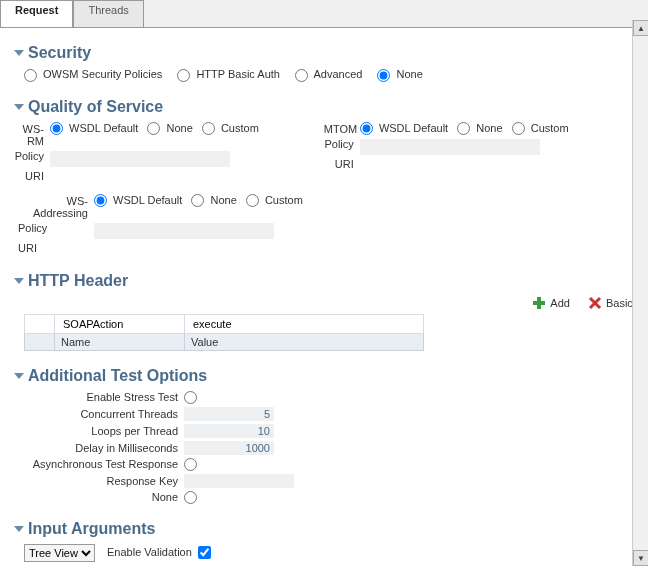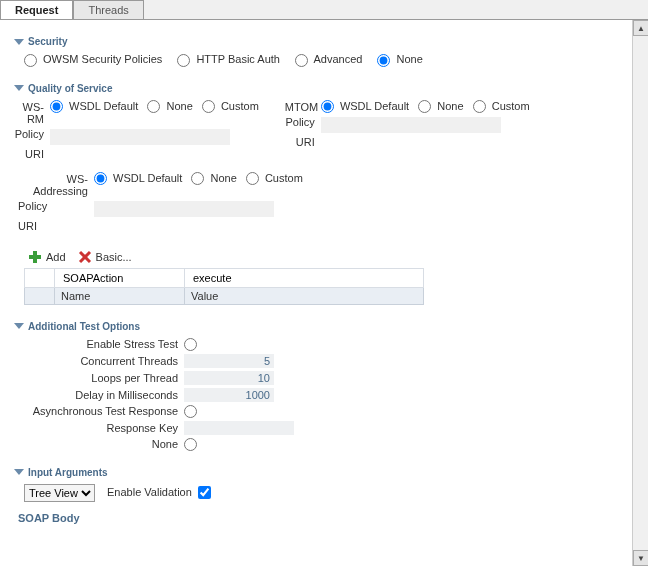--- a/index.html
+++ b/index.html
@@ -9,21 +9,21 @@
     font-family: Tahoma, Arial, sans-serif;
     font-size: 11px;
     color: #333;
     background: #fff;
     width: 648px;
   }
   .tabs {
     display: flex;
     border-bottom: 1px solid #999;
     background: #f0f0f0;
-    height: 20px;
+    height: 28px;
   }
   .tab {
     padding: 3px 14px;
     border: 1px solid #999;
     border-bottom: none;
     background: #e8e8e8;
     color: #555;
     cursor: pointer;
     margin-right: 0;
     position: relative;
@@ -62,40 +62,40 @@
   .scroll-btn.up { position: absolute; top: 0; }
   .scroll-btn.down { position: absolute; bottom: 0; }
   .section {
     margin: 8px 0 16px 8px;
   }
   .section-head {
     display: flex;
     align-items: center;
     font-weight: bold;
     color: #4a6b8a;
-    font-size: 10px;
+    font-size: 16px;
     margin-bottom: 6px;
   }
   .disclosure {
     width: 0; height: 0;
     border-left: 5px solid transparent;
     border-right: 5px solid transparent;
     border-top: 6px solid #6a8aaa;
     margin-right: 4px;
   }
   .radio-row {
     margin: 4px 0 4px 10px;
   }
   .radio-row label {
     margin-right: 12px;
     color: #333;
   }
   .qos-grid {
     display: flex;
-    gap: 20px;
+    gap: 59px;
     margin-left: 0;
   }
   .qos-col {
     display: flex;
     flex-direction: column;
     gap: 0;
   }
   .qos-row {
     display: flex;
     align-items: flex-start;
@@ -115,23 +115,24 @@
   .inline-input {
     background: #f0f0f0;
     border: none;
     height: 16px;
     width: 180px;
     display: inline-block;
     margin-top: 2px;
   }
   .toolbar {
     display: flex;
-    gap: 12px;
+    gap: 18px;
     margin: 4px 0 4px 14px;
     align-items: center;
+    justify-content: flex-end;
   }
   .tool-btn {
     display: flex;
     align-items: center;
     gap: 4px;
     cursor: pointer;
     color: #333;
   }
   .icon-add {
     width: 14px; height: 14px;
@@ -296,20 +297,24 @@
         <div class="qos-label wide" style="text-align:left;padding-left:4px">Policy</div>
         <span class="inline-input"></span>
       </div>
       <div class="qos-row">
         <div class="qos-label wide" style="text-align:left;padding-left:4px">URI</div>
       </div>
     </div>
   </div>
 
   <div class="section">
+    <div class="section-head">
+      <span class="disclosure"></span>
+      <span>HTTP Header</span>
+    </div>
     <div class="toolbar">
       <div class="tool-btn">
         <span class="icon-add">
           <svg width="14" height="14">
               <rect x="5" y="1" width="4" height="12" fill="#3a9d3a"></rect>
               <rect x="1" y="5" width="12" height="4" fill="#3a9d3a"></rect>
             </svg>
         </span>
         <span>Add</span>
       </div>

